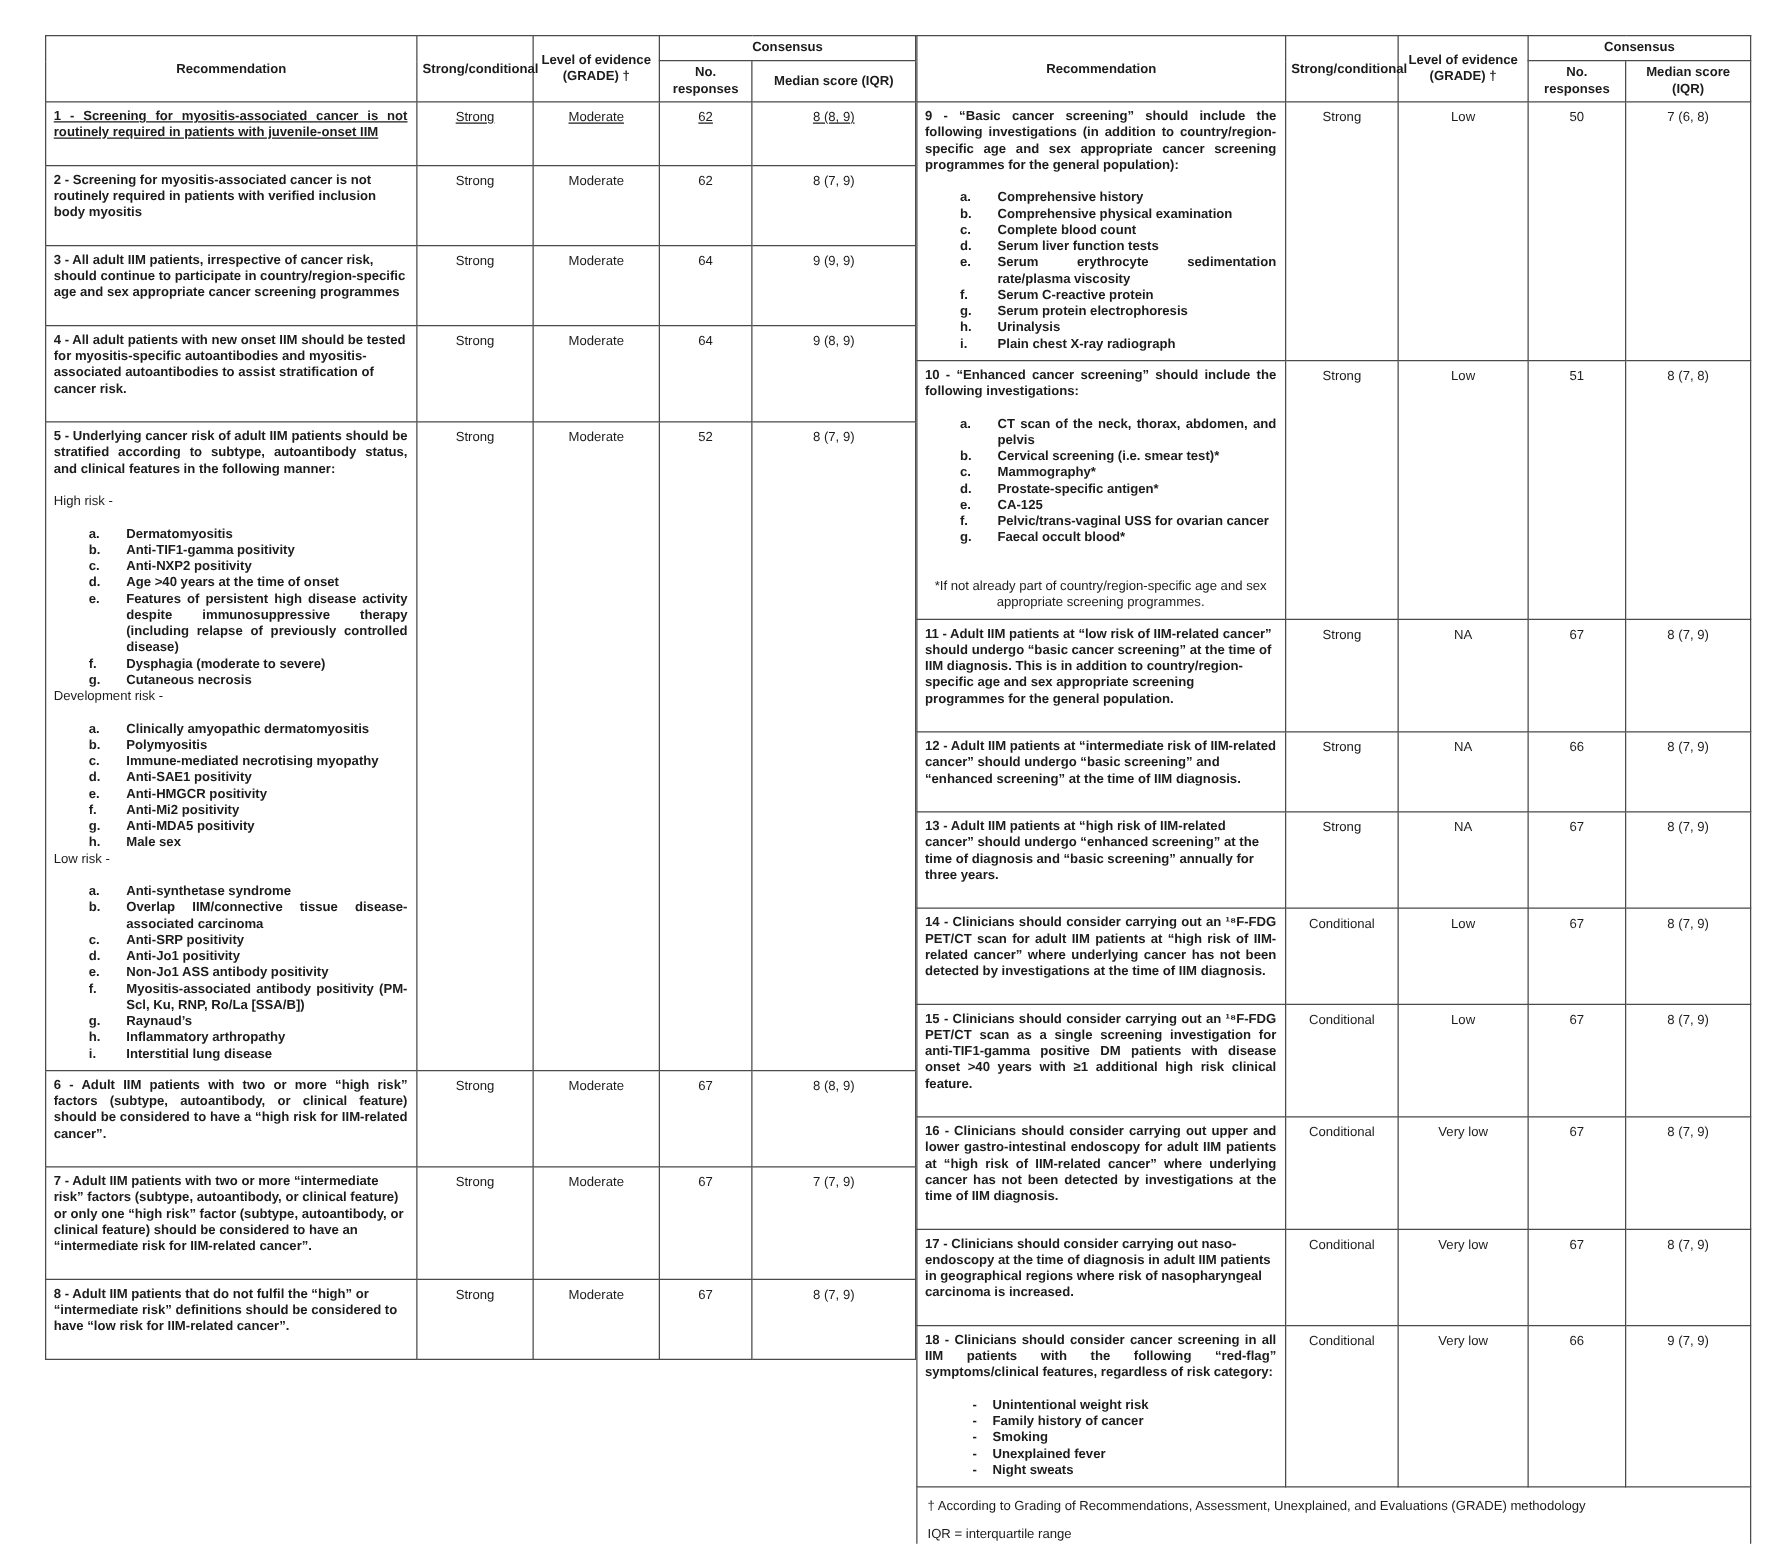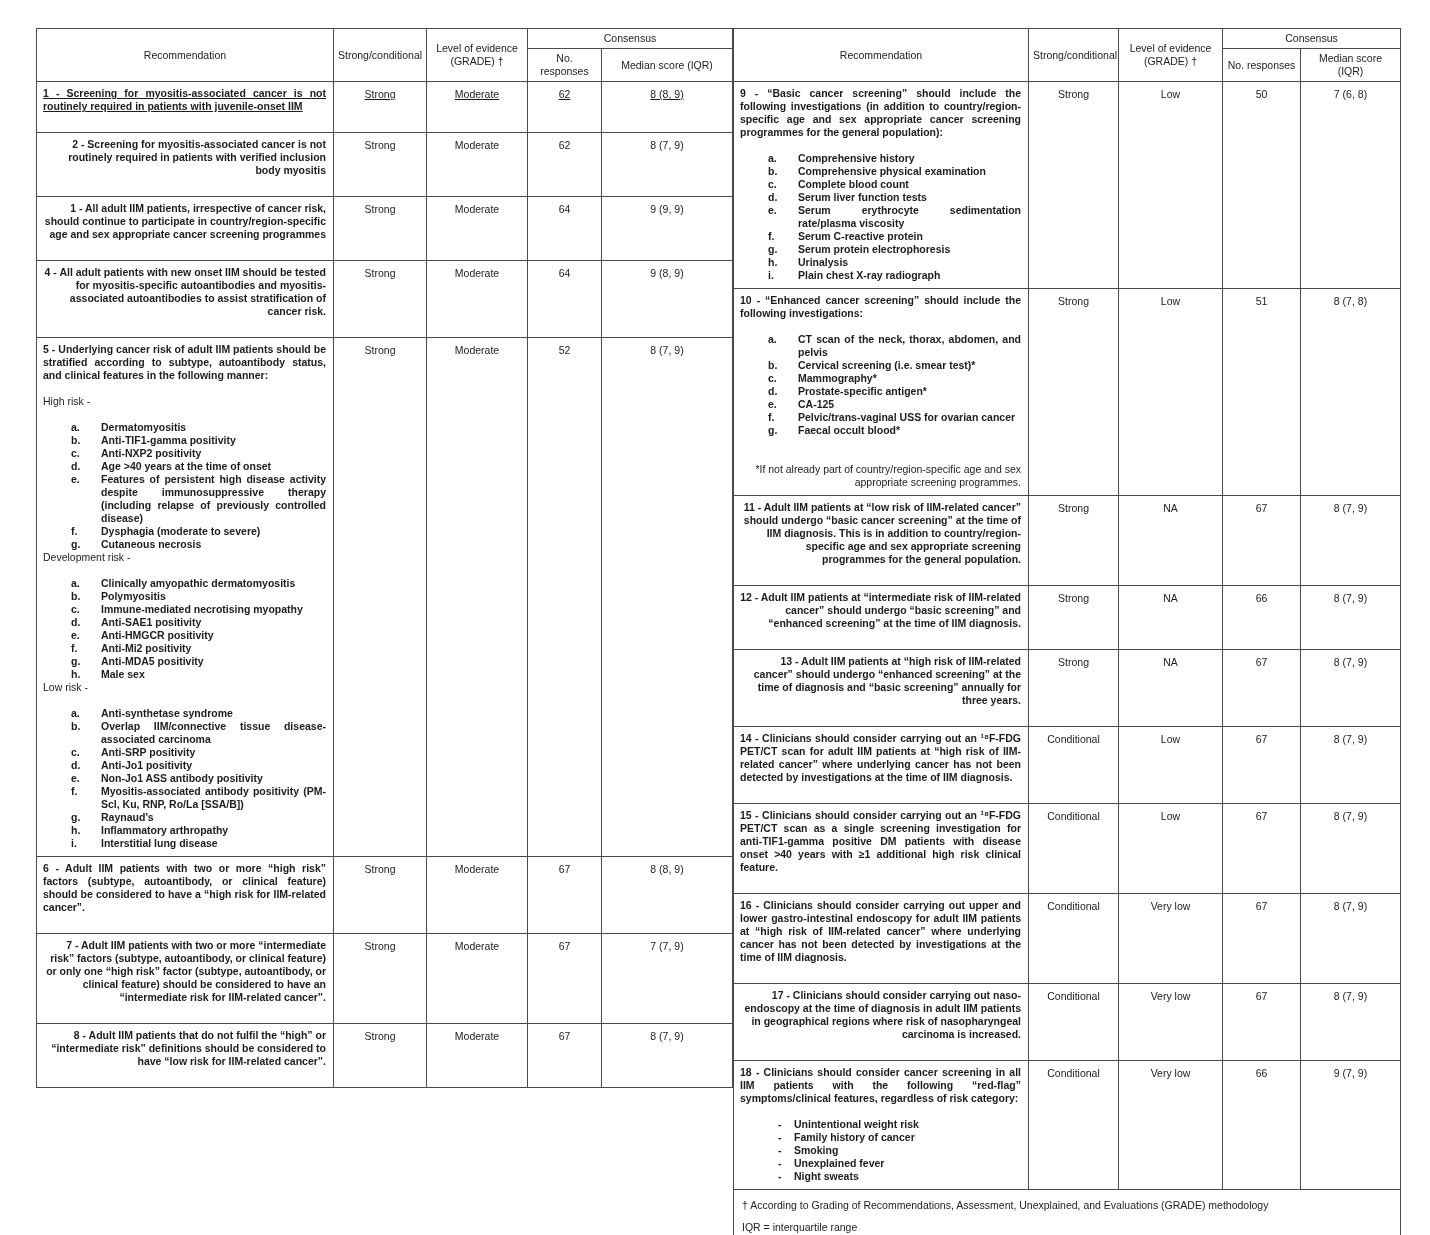--- a/index.html
+++ b/index.html
@@ -13,34 +13,34 @@
   table.tbl {
     position:absolute; top:28px;
     border-collapse:collapse; table-layout:fixed;
     background:#fff;
     border:1.5px solid #4a4a4a;
   }
   table.tbl-left  { left:36px;  width:696px; }
   table.tbl-right { left:733px; width:667px; }
   .tbl th, .tbl td { border:1px solid #4a4a4a; }
   .tbl th {
-    font-weight:normal; font-size:10.5px; line-height:13px;
+    font-weight:bold; font-size:10.5px; line-height:13px;
     vertical-align:middle; padding:3px 4px;
     height:20px;
   }
   .tbl td { vertical-align:top; }
   .rec-cell { padding:5px 7px 6px 6px; font-size:10.5px; line-height:13px; }
   .val-cell {
     font-size:10.5px; line-height:13px; text-align:center;
     padding-top:6px; font-weight:normal;
   }
   .rec-p   { font-weight:bold; text-align:justify; margin-bottom:13px; }
-  .rec-p.align-left { text-align:right; }
+  .rec-p.align-left { text-align:left; }
   .rec-label { font-weight:normal; margin-bottom:13px; }
-  .rec-note { font-weight:normal; margin-top:26px; text-align:right; }
+  .rec-note { font-weight:normal; margin-top:26px; text-align:center; }
   .lst { font-weight:bold; }
   .lst .li { display:flex; }
   .lst.ol { margin-left:28px; }
   .lst.ol .marker { flex:0 0 30px; }
   .lst.ul { margin-left:38px; }
   .lst.ul .marker { flex:0 0 16px; }
   .lst .li-text { flex:1 1 auto; text-align:justify; }
   
   .tbl-left  tbody tr:nth-child(1) { height:35px;text-decoration:underline; }
   .tbl-left  tbody tr:nth-child(2) { height:35px; }
@@ -105,21 +105,21 @@
         <td class="rec-cell">
           <div class="rec-p align-left">2 - Screening for myositis-associated cancer is not routinely required in patients with verified inclusion body myositis</div>
         </td>
         <td class="val-cell">Strong</td>
         <td class="val-cell">Moderate</td>
         <td class="val-cell">62</td>
         <td class="val-cell">8 (7, 9)</td>
       </tr>
       <tr>
         <td class="rec-cell">
-          <div class="rec-p align-left">1 - All adult IIM patients, irrespective of cancer risk, should continue to participate in country/region-specific age and sex appropriate cancer screening programmes</div>
+          <div class="rec-p align-left">3 - All adult IIM patients, irrespective of cancer risk, should continue to participate in country/region-specific age and sex appropriate cancer screening programmes</div>
         </td>
         <td class="val-cell">Strong</td>
         <td class="val-cell">Moderate</td>
         <td class="val-cell">64</td>
         <td class="val-cell">9 (9, 9)</td>
       </tr>
       <tr>
         <td class="rec-cell">
           <div class="rec-p align-left">4 - All adult patients with new onset IIM should be tested for myositis-specific autoantibodies and myositis-associated autoantibodies to assist stratification of cancer risk.</div>
         </td>

